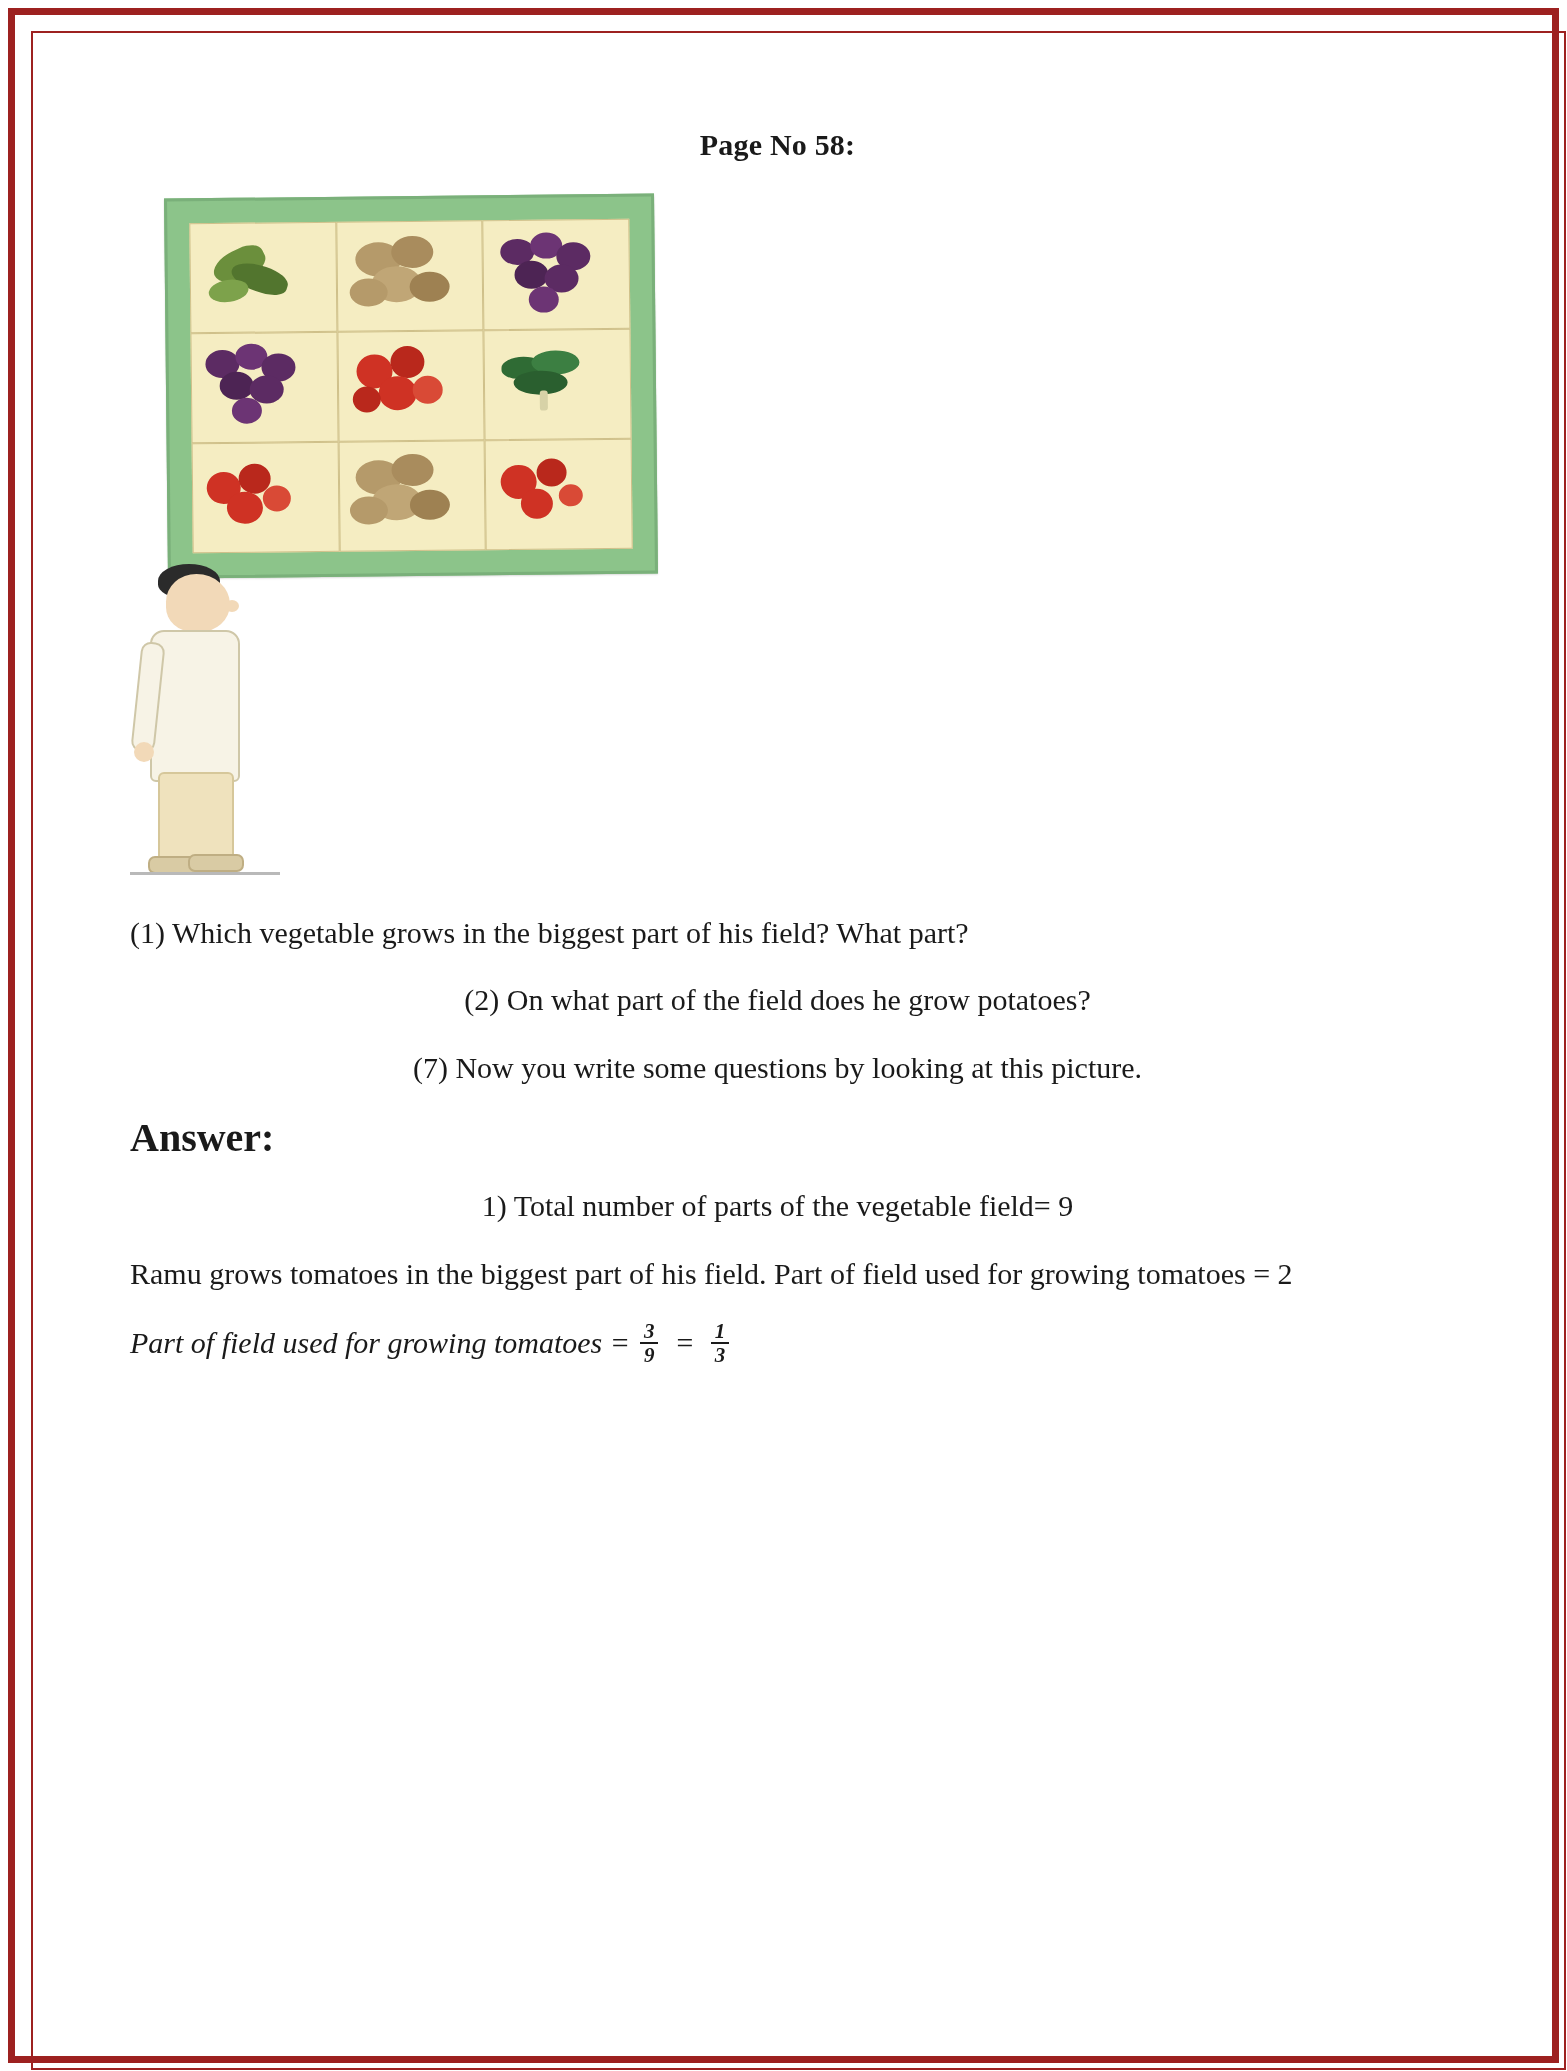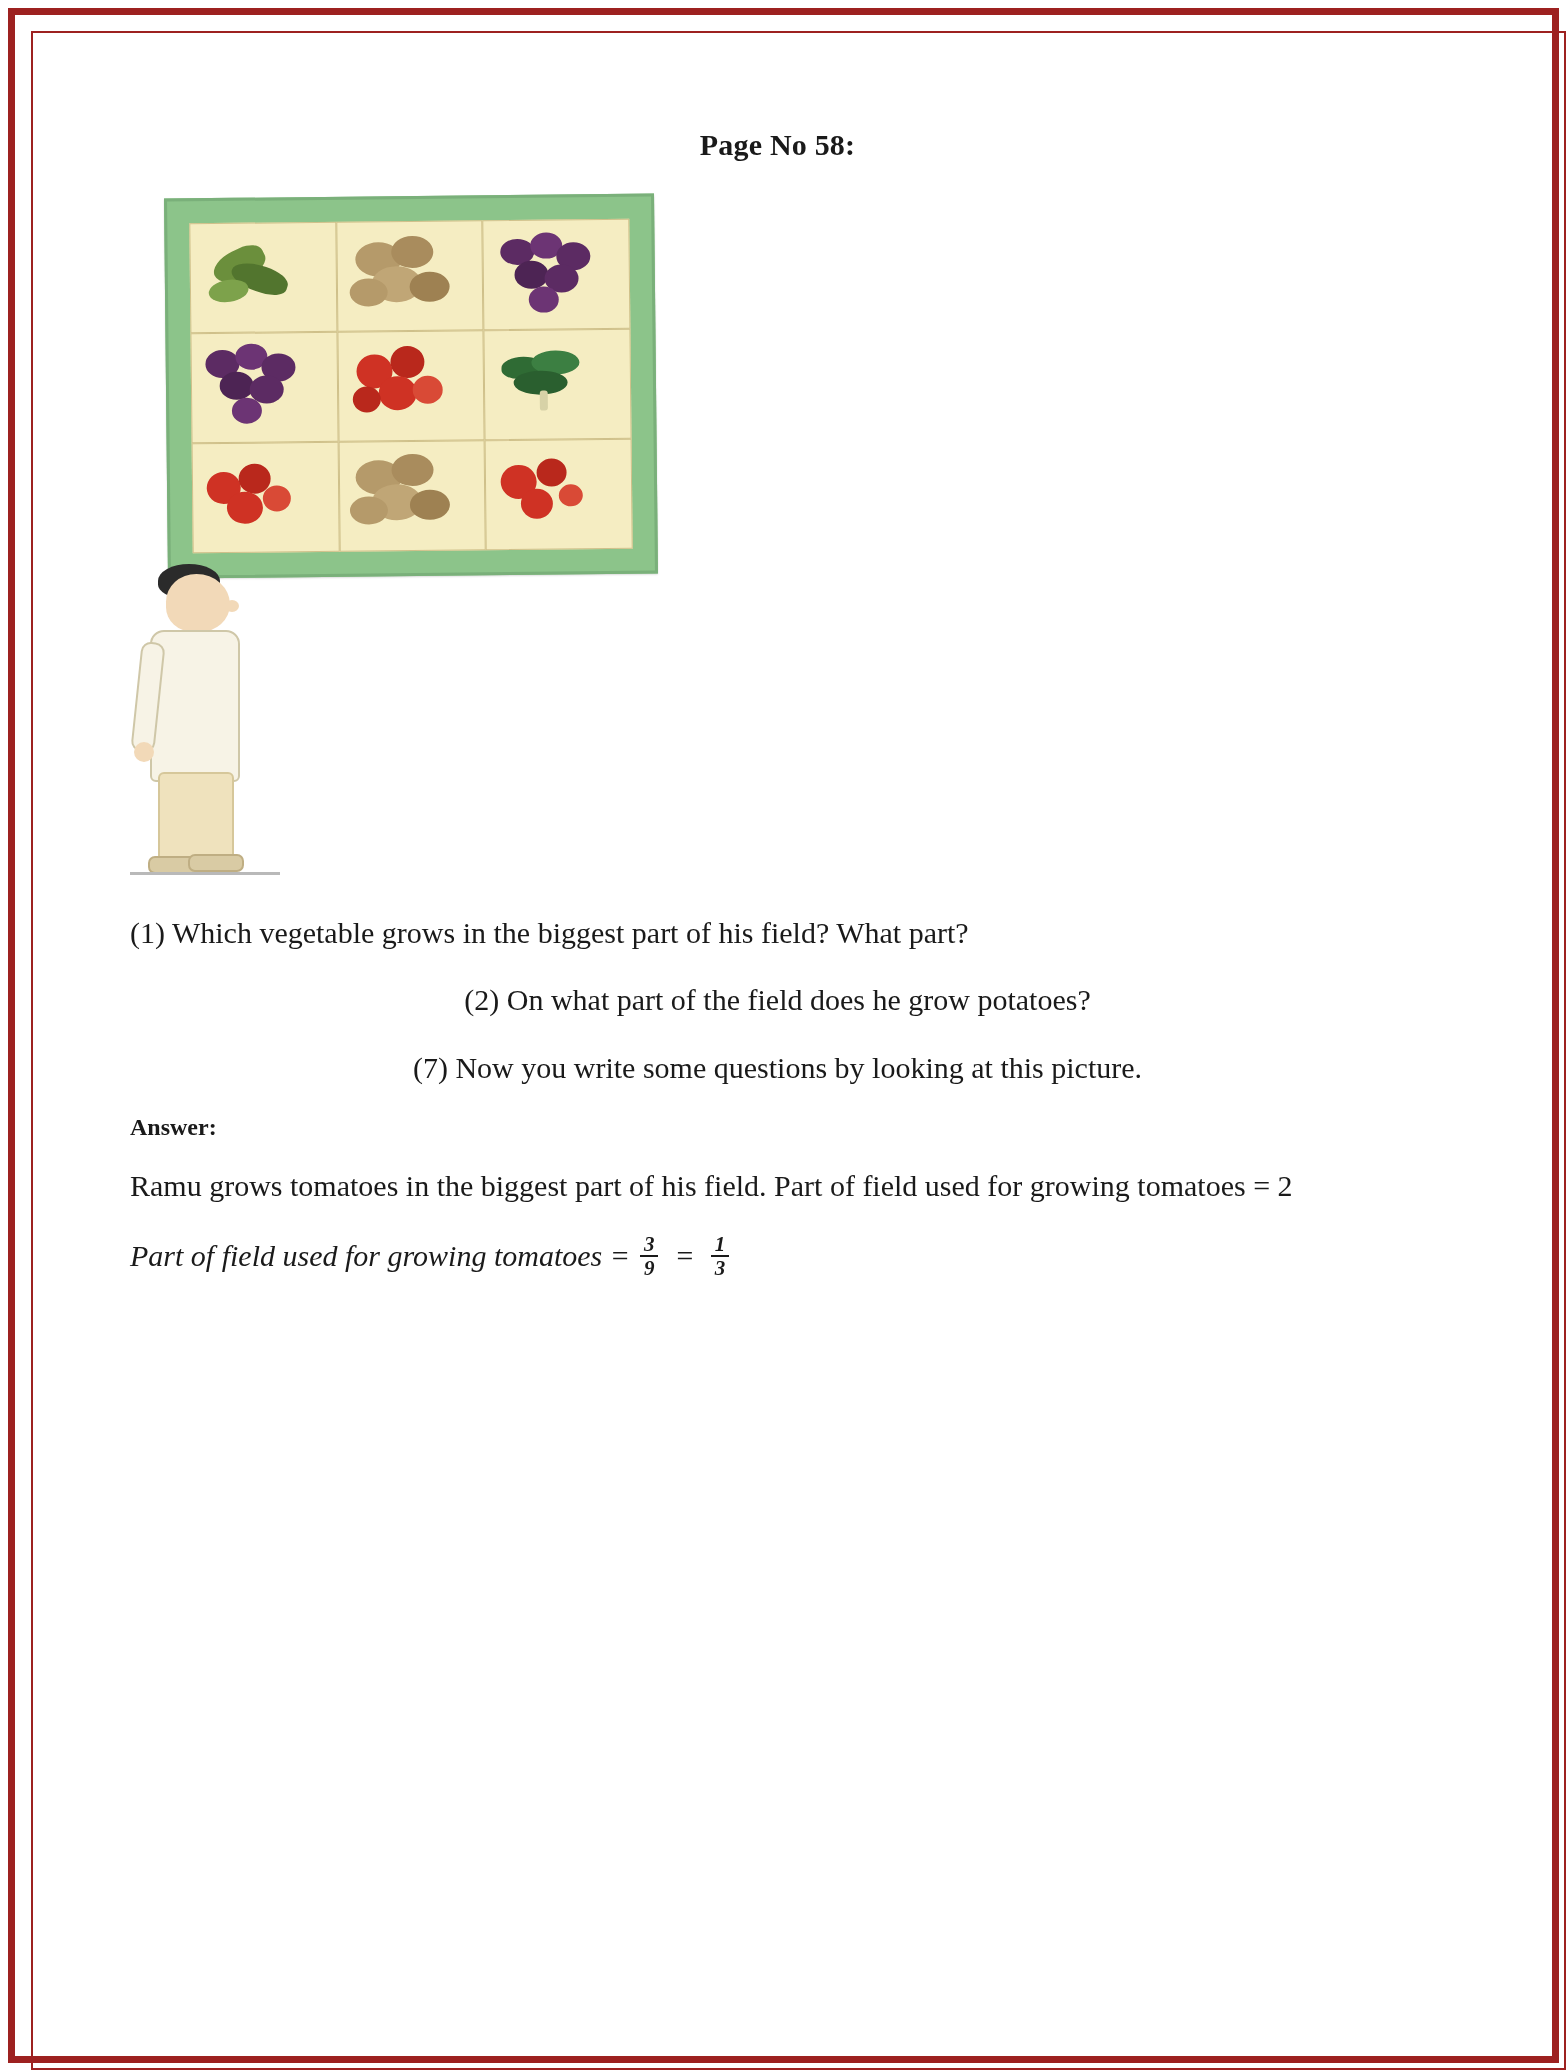--- a/index.html
+++ b/index.html
@@ -51,21 +51,21 @@
     line-height: 1.38;
     margin: 0 0 26px 0;
     text-align: justify;
     text-justify: inter-word;
   }
   p.para.nojust { text-align: center; }
 
   .bold { font-weight: bold; }
 
   .answer-label {
-    font-size: 24px;
+    font-size: 40px;
     font-weight: bold;
     margin: 0 0 24px 0;
   }
 
   
   .figure {
     position: relative;
     width: 540px;
     height: 690px;
     margin: 10px 0 26px 0;
@@ -283,20 +283,21 @@
       <span class="ground"></span>
     </div>
   </div>
 
   <p class="para">(1) Which vegetable grows in the biggest part of his field? What part?</p>
   <p class="para nojust">(2) On what part of the field does he grow potatoes?</p>
   <p class="para nojust">(7) Now you write some questions by looking at this picture.</p>
 
   <div class="answer-label">Answer:</div>
 
+  <p class="para nojust">1) Total number of parts of the vegetable field= 9</p>
   <p class="para">Ramu grows tomatoes in the biggest part of his field. Part of field used for growing tomatoes = 2</p>
 
   <div class="frac-line">
     <span>Part of field used for growing tomatoes =</span>
     <span class="frac">
       <span class="num">3</span>
       <span class="den">9</span>
     </span>
     <span class="eq">=</span>
     <span class="frac">

